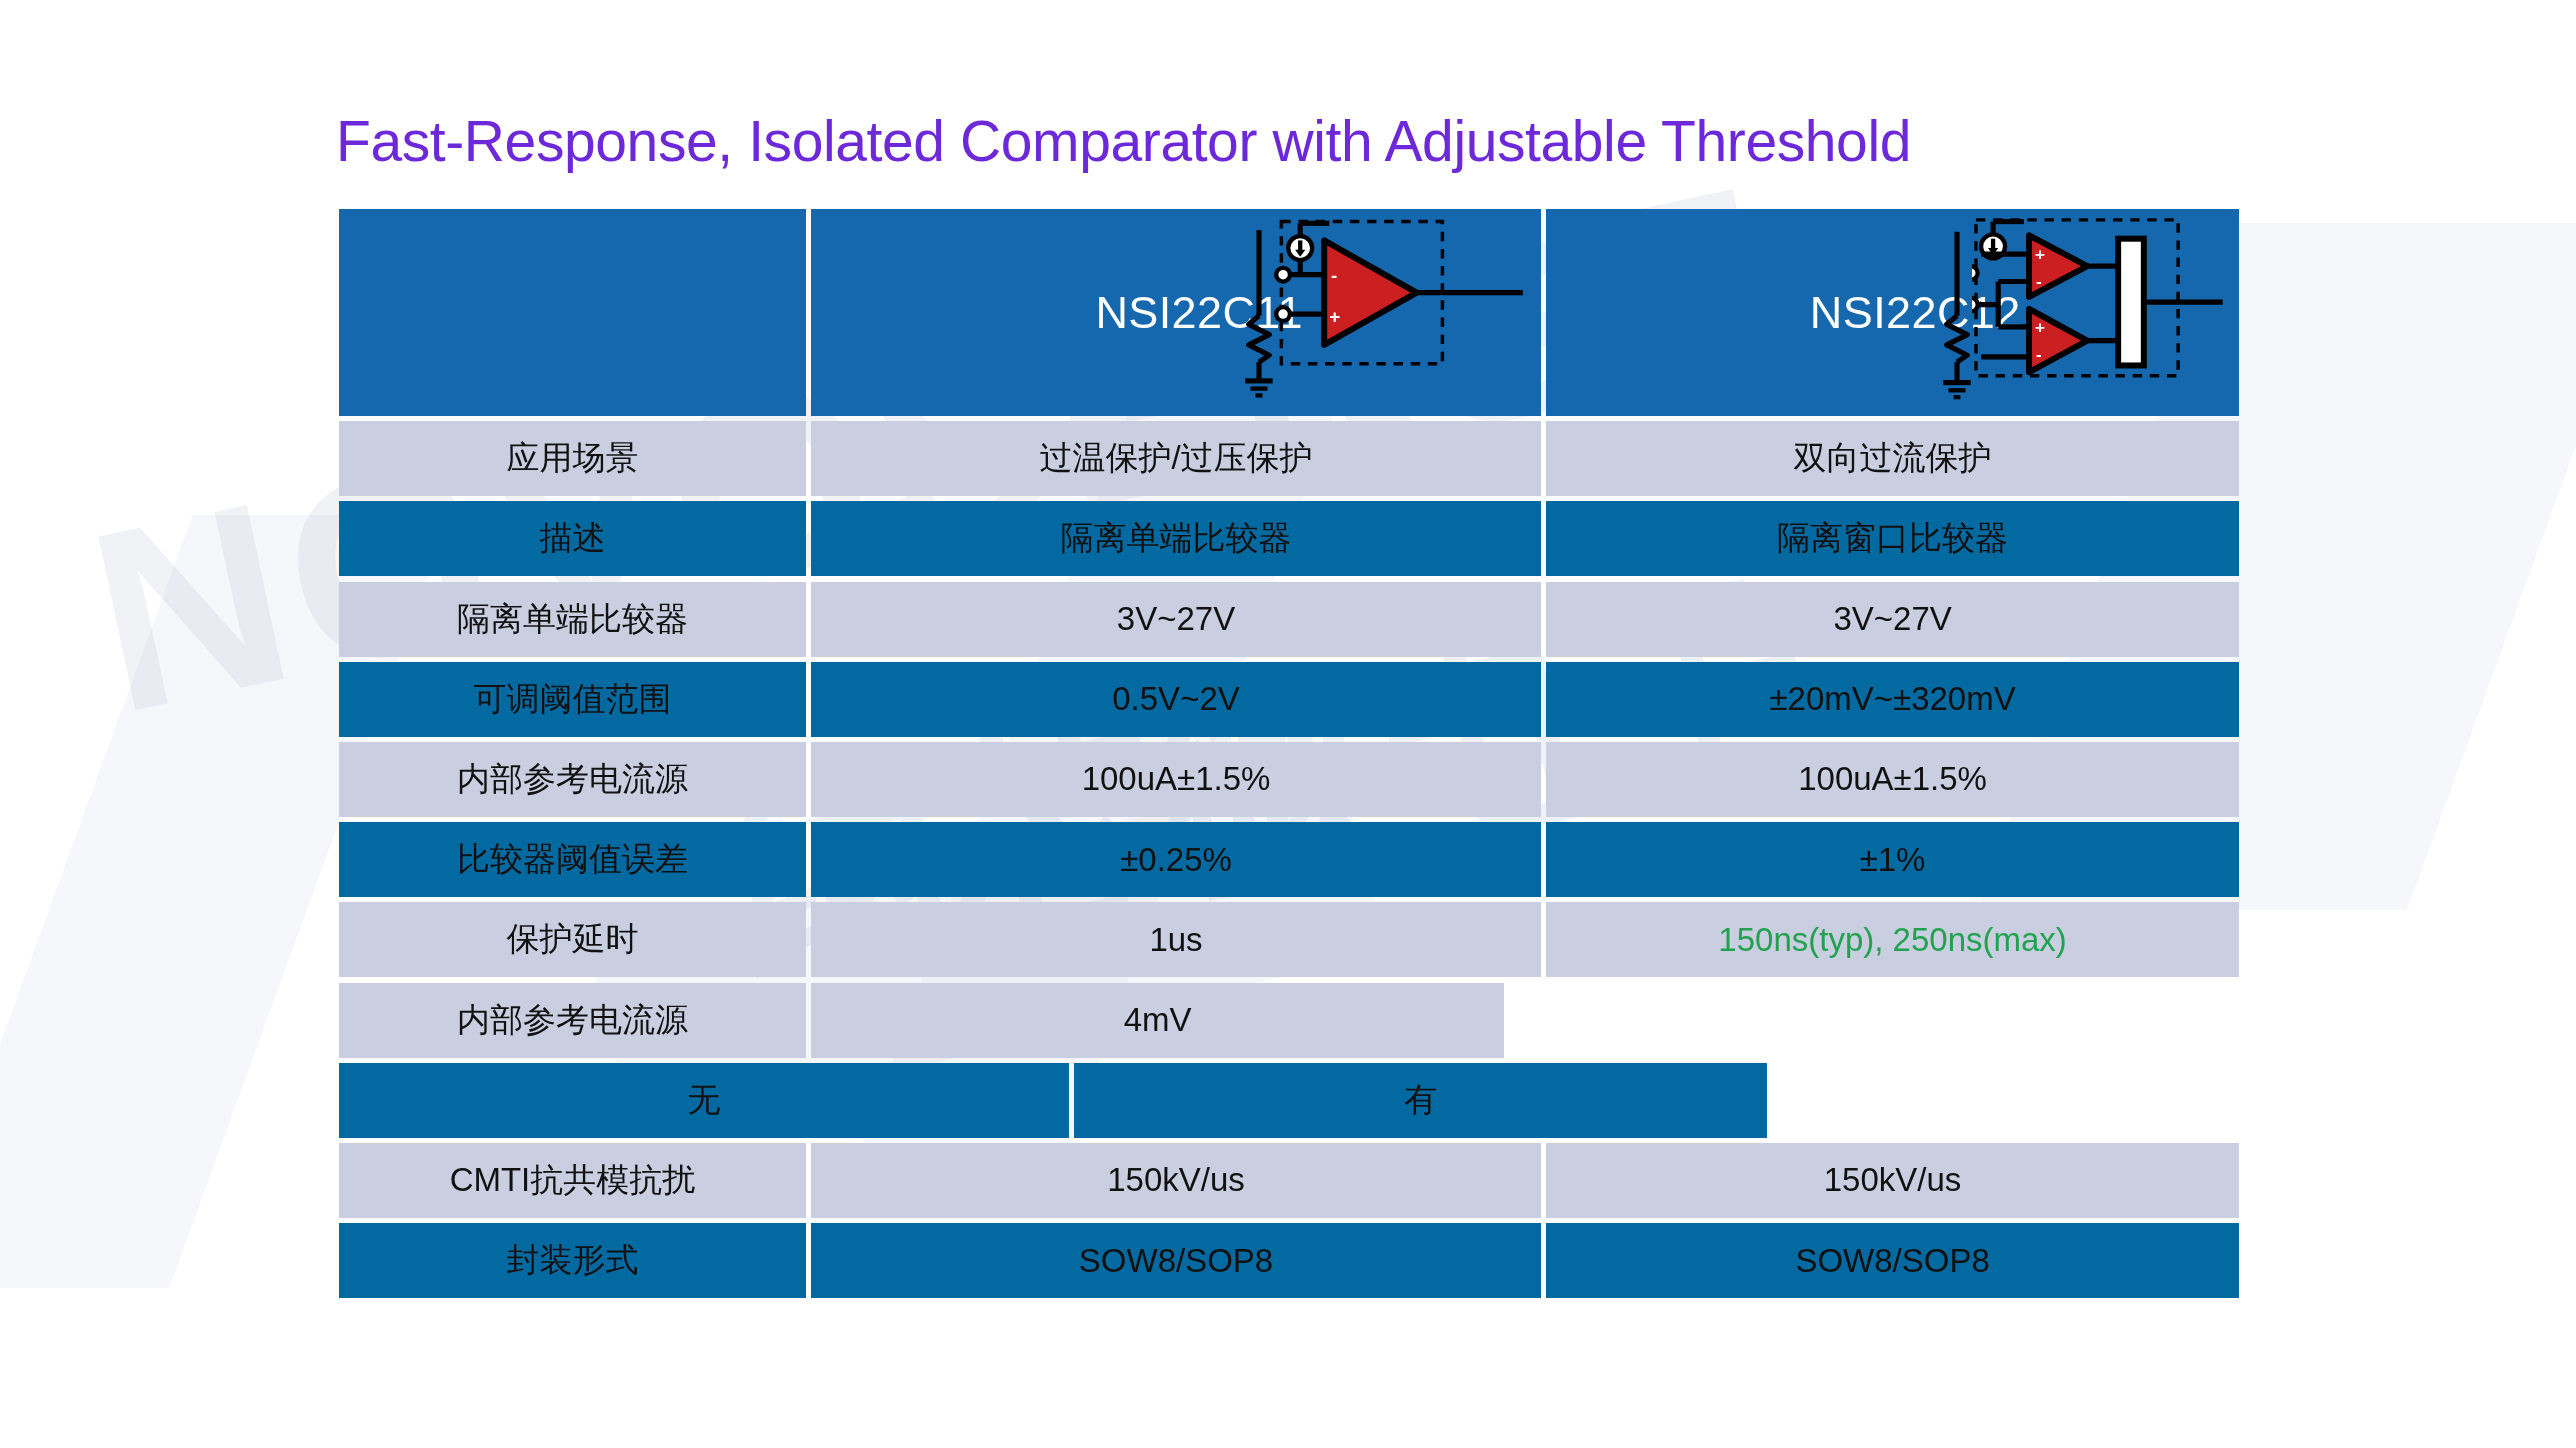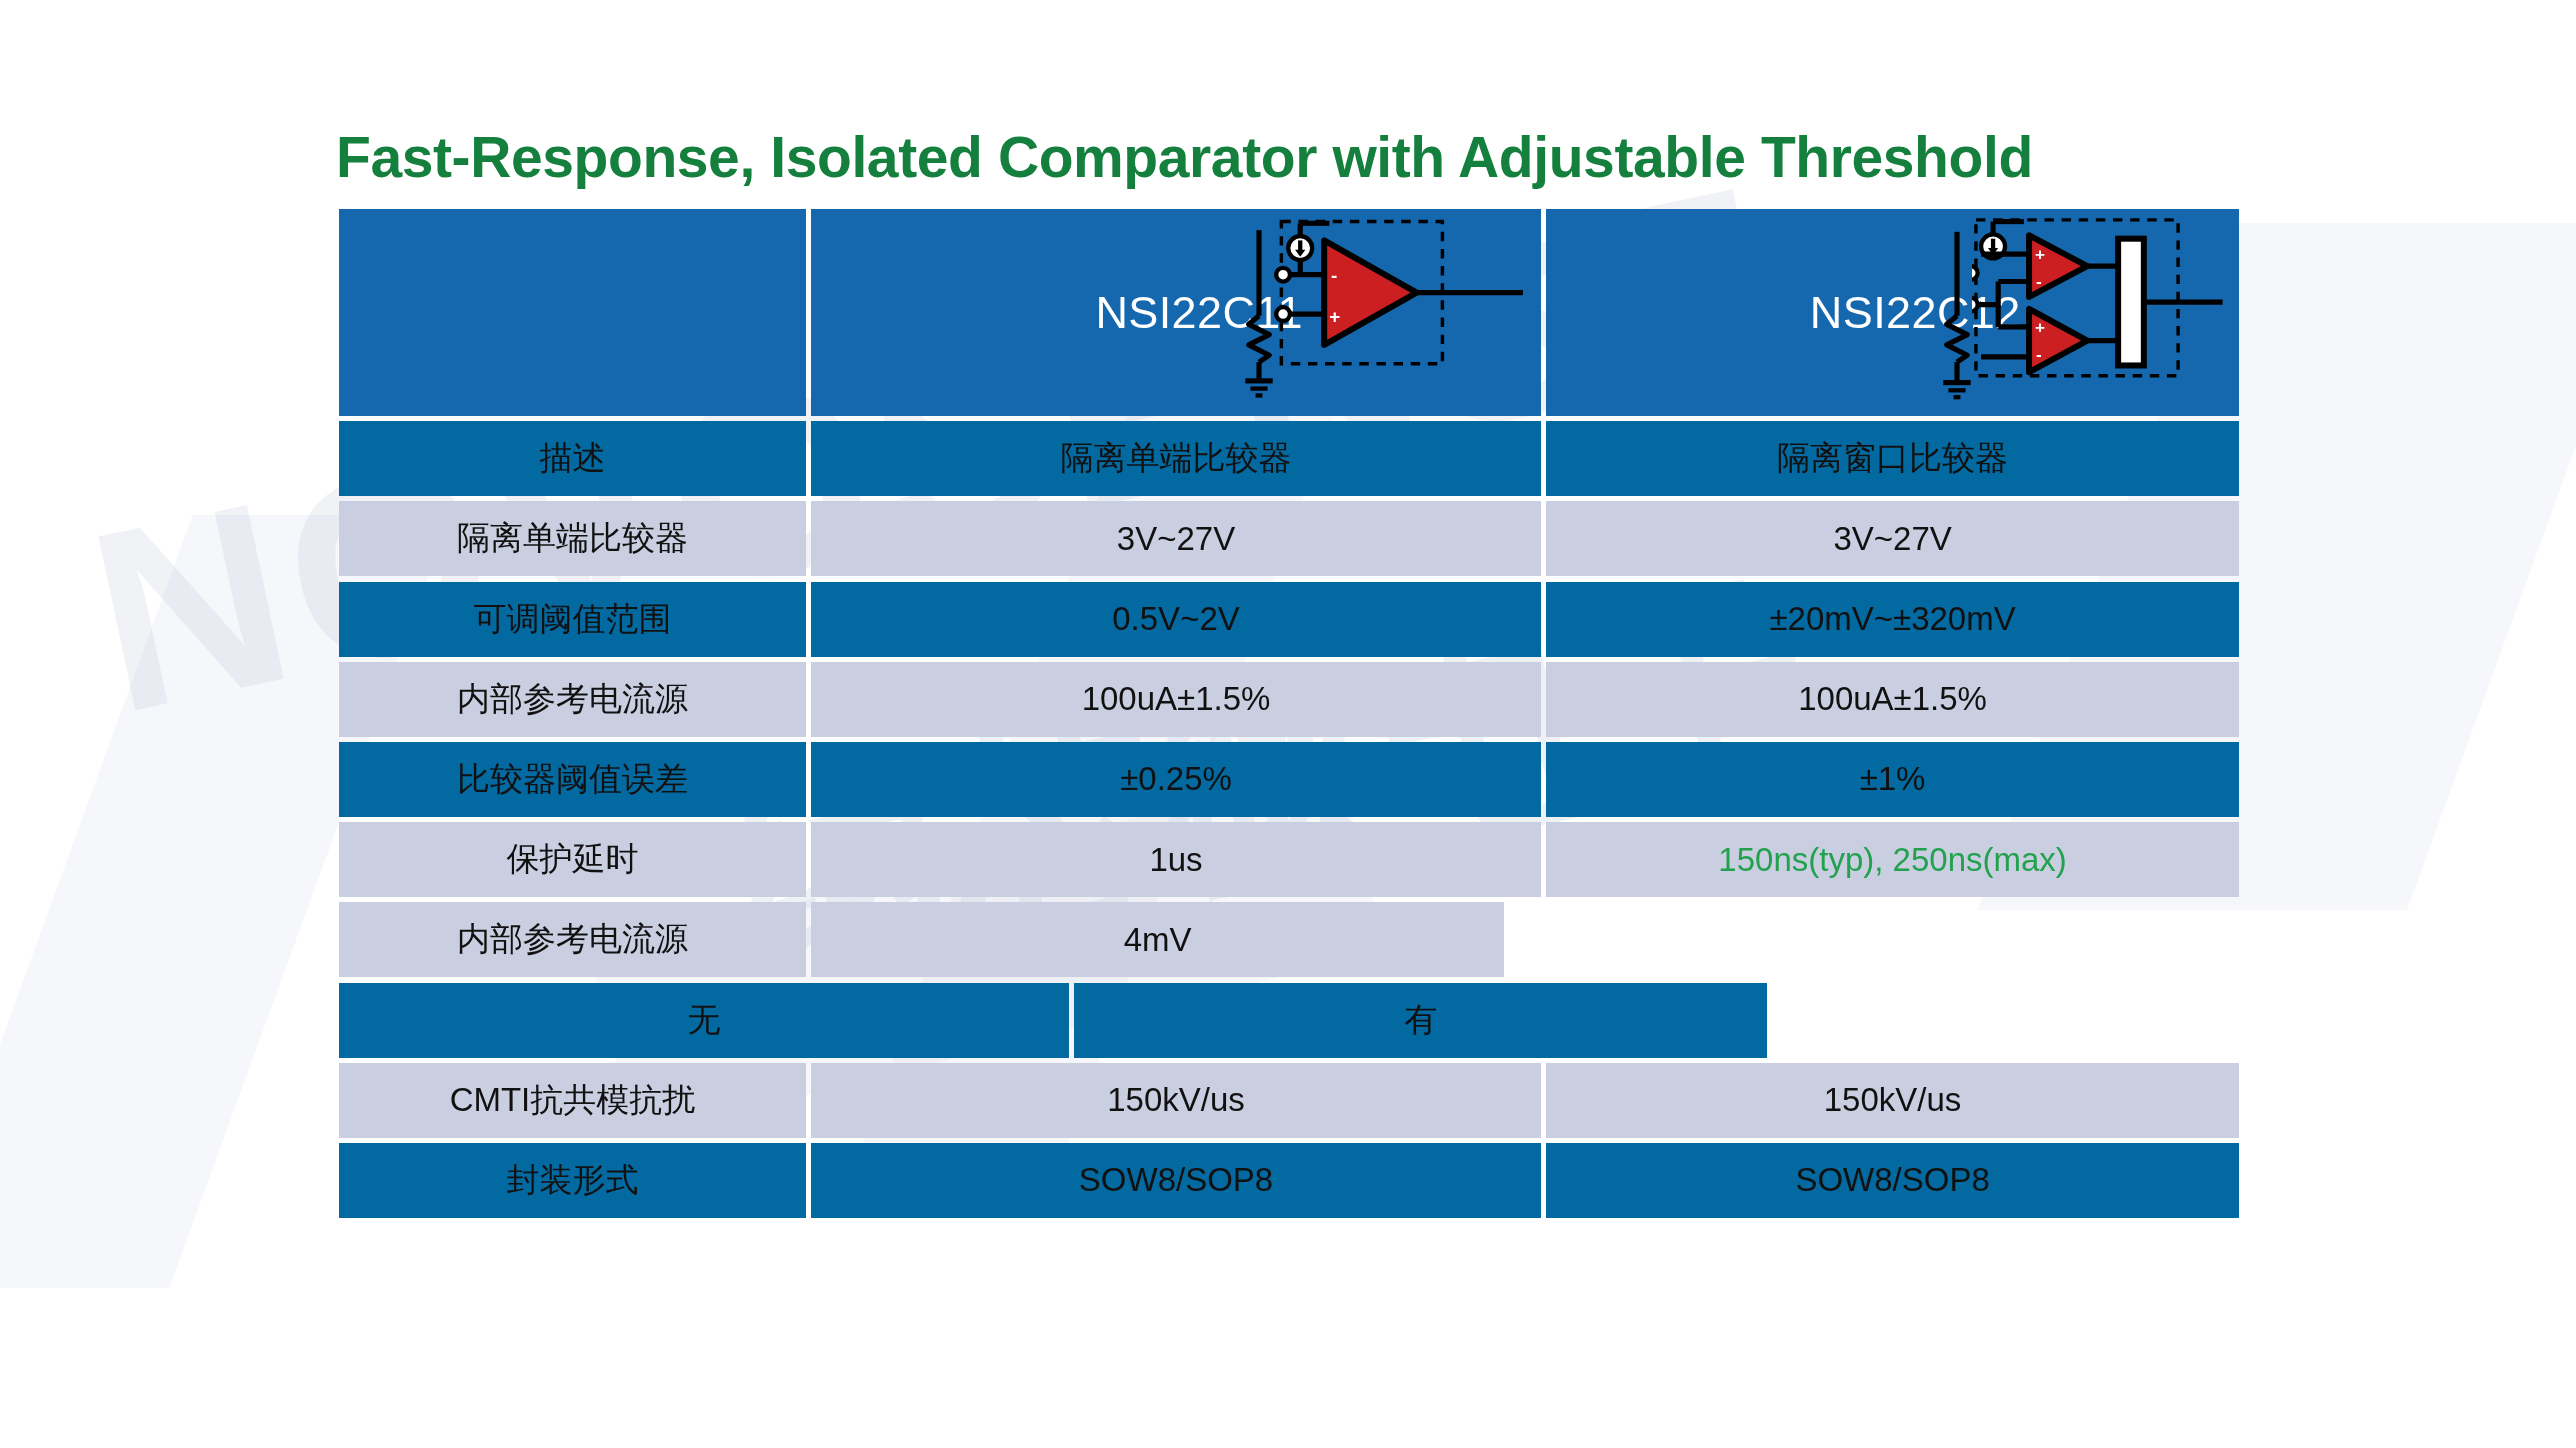--- a/index.html
+++ b/index.html
@@ -56,24 +56,24 @@
   }
   .wm-s1 { left: 52px; top: 515px; width: 258px; height: 773px; transform: skewX(-20deg); }
   .wm-s2 { left: 1013px; top: 258px; width: 206px; height: 944px; transform: skewX(-20deg); }
   .wm-s3 { left: 2103px; top: 223px; width: 429px; height: 687px; transform: skewX(-20deg); }
   .wm-s4 { left: 601px; top: 858px; width: 773px; height: 189px; transform: rotate(-14deg); }
 
   
   .title {
     position: absolute;
     left: 336px;
-    top: 124px;
+    top: 108px;
     font-size: 57px;
-    font-weight: bold;
-    color: #15803d;
+    font-weight: normal;
+    color: #6d28d9;
     letter-spacing: -0.4px;
     white-space: nowrap;
     z-index: 3;
   }
 
   
   .table {
     position: absolute;
     left: 339px;
     top: 209px;
@@ -243,20 +243,25 @@
             <path d="M14 198 L46 198" stroke="#000" stroke-width="6"></path>
             <path d="M20 207 L40 207" stroke="#000" stroke-width="5"></path>
             <path d="M26 215 L34 215" stroke="#000" stroke-width="5"></path>
           </svg>
         </span>
       </div>
     </div>
 
     <div id="rows-host">
         <div class="trow brow">
+          <div class="cell c-label bcell band-a">应用场景</div>
+          <div class="cell c-v1 bcell band-a">过温保护/过压保护</div>
+          <div class="cell c-v2 bcell band-a">双向过流保护</div>
+        </div>
+        <div class="trow brow">
           <div class="cell c-label bcell band-b">描述</div>
           <div class="cell c-v1 bcell band-b">隔离单端比较器</div>
           <div class="cell c-v2 bcell band-b">隔离窗口比较器</div>
         </div>
         <div class="trow brow">
           <div class="cell c-label bcell band-a">隔离单端比较器</div>
           <div class="cell c-v1 bcell band-a">3V~27V</div>
           <div class="cell c-v2 bcell band-a">3V~27V</div>
         </div>
         <div class="trow brow">

